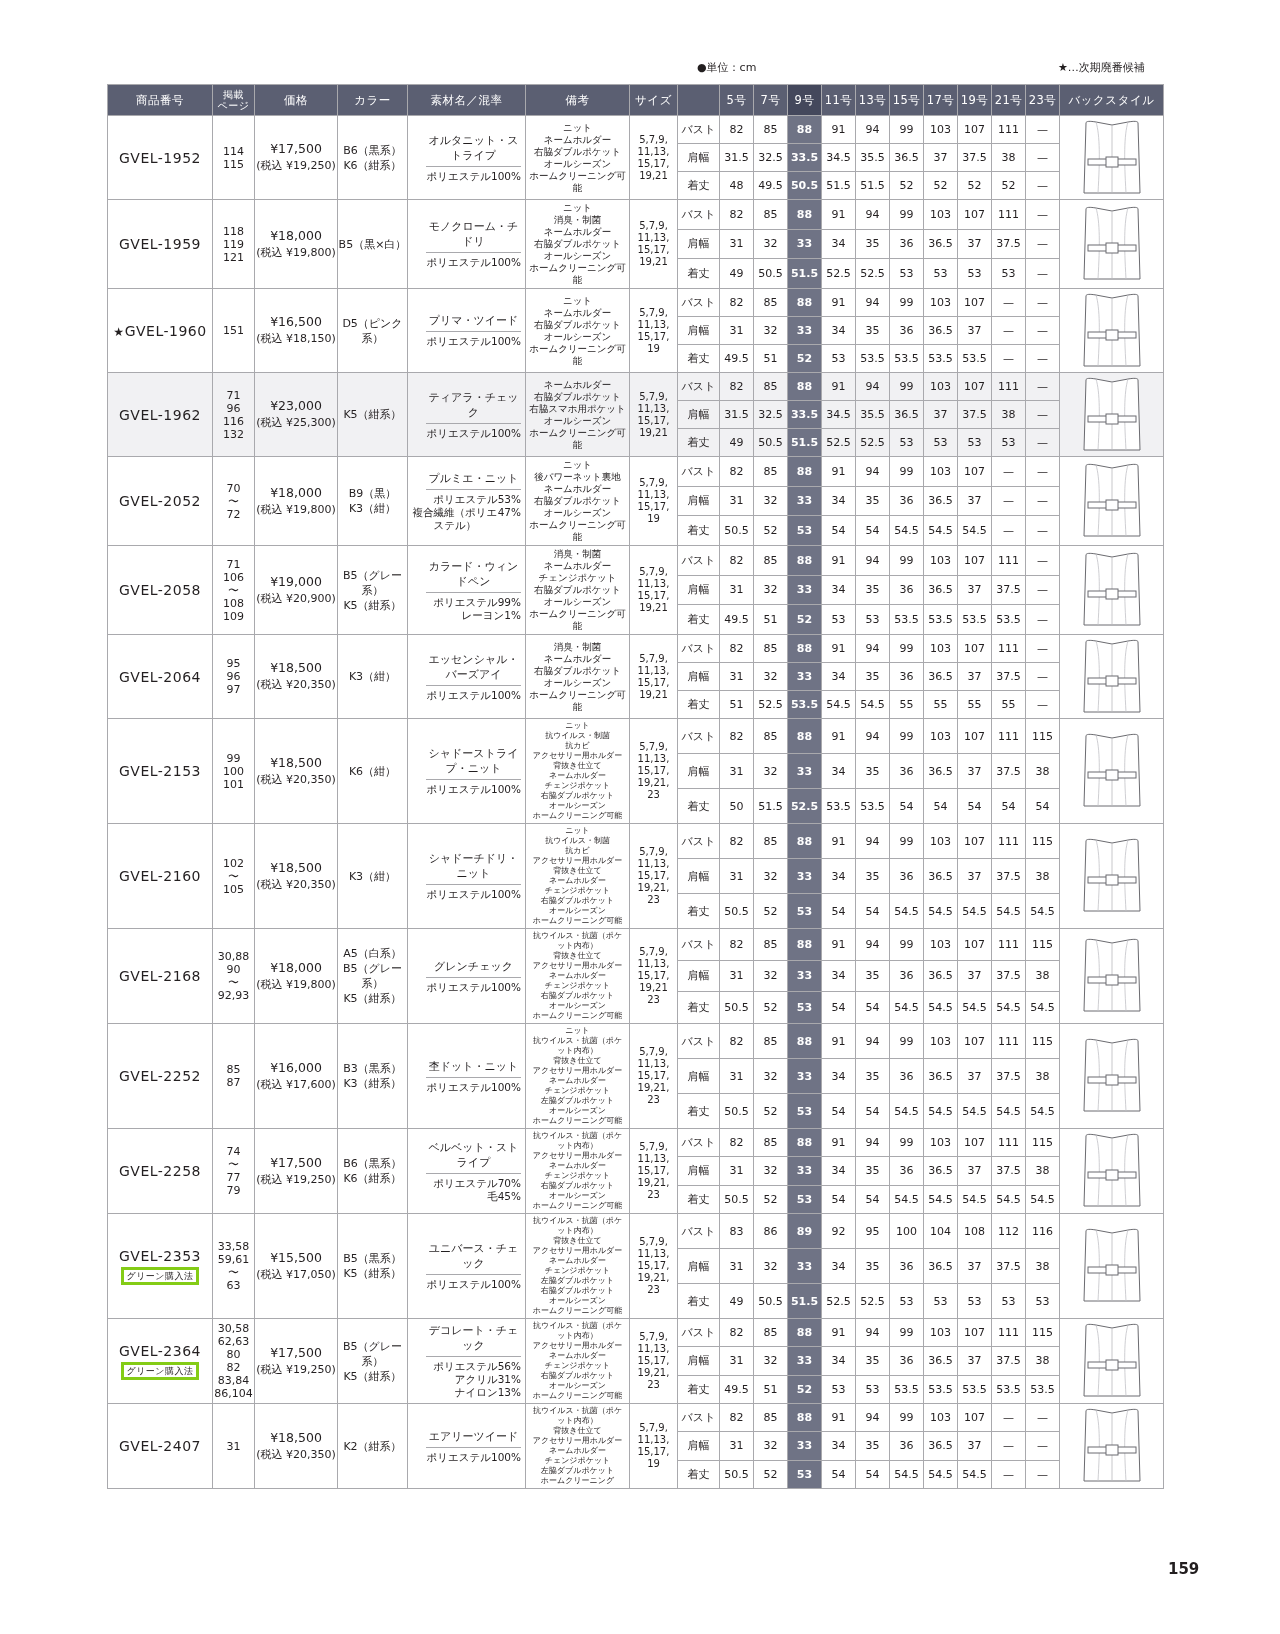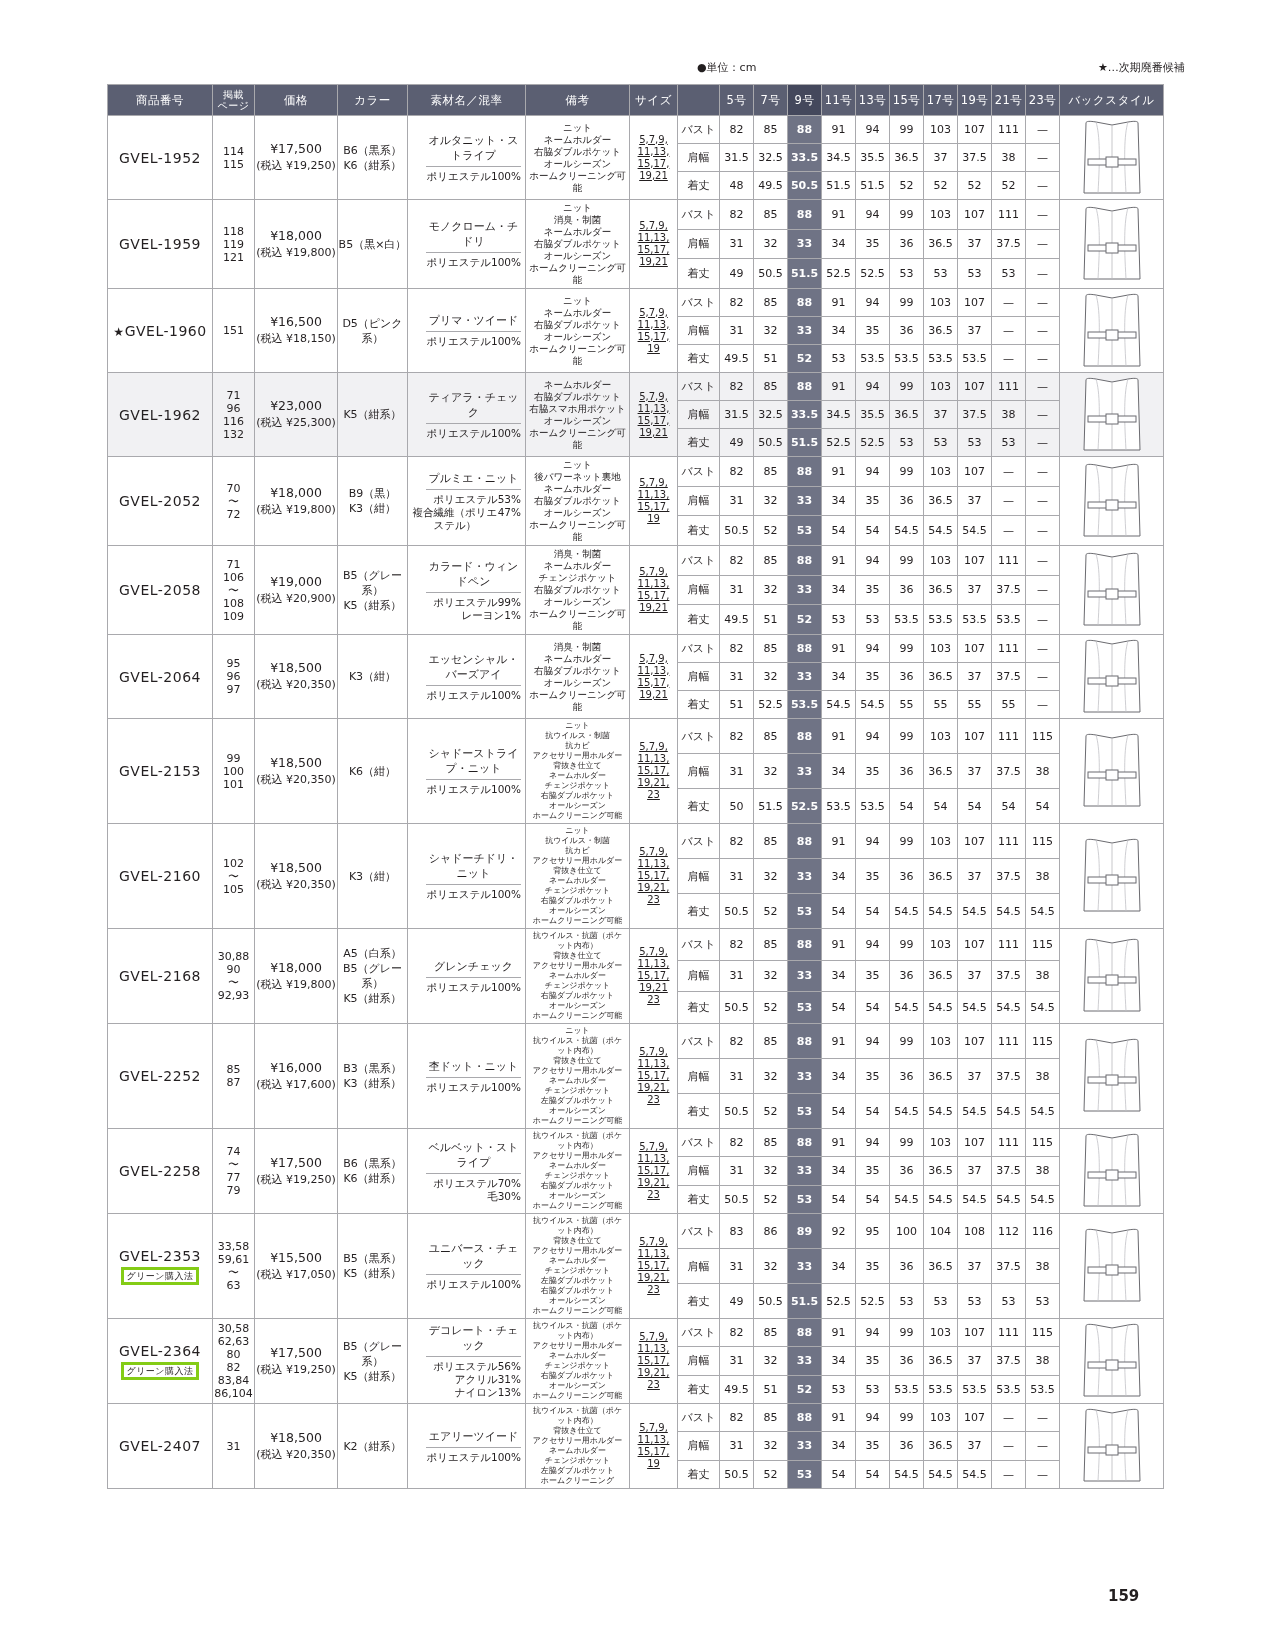--- a/index.html
+++ b/index.html
@@ -7,21 +7,21 @@
     width:1280px;height:1634px;background:#ffffff;
     font-family:"DejaVu Sans","Liberation Sans",sans-serif;
     color:#231f20;position:relative;
   }
   .page{position:relative;width:1280px;height:1634px;}
   .topnote{
     position:absolute;left:0;top:60px;width:1280px;height:18px;
     font-size:11px;color:#231f20;
   }
   .topnote .unit{position:absolute;left:697px;top:0;}
-  .topnote .star{position:absolute;left:1058px;top:0;margin-left:40px;}
+  .topnote .star{position:absolute;left:1058px;top:0;}
   table{
     position:absolute;left:107px;top:84px;
     border-collapse:collapse;
     font-size:11px;
     table-layout:fixed;
   }
   th,td{border:1px solid #a9a9ad;padding:0;vertical-align:middle;text-align:center;}
   thead th{
     background:#5b5f72;color:#fff;font-weight:normal;height:30px;font-size:11.5px;
     letter-spacing:0.5px;
@@ -48,28 +48,28 @@
   td.pages{font-size:11px;line-height:13px;}
   td.pages b{font-weight:normal;}
   td.price{font-size:12.5px;line-height:16px;}
   td.price .tax{font-size:11px;}
   td.color{font-size:11px;line-height:15px;}
   td.mat{font-size:11px;padding:2px 4px;}
   td.mat .mname{display:block;padding-bottom:3px;border-bottom:1px solid #a9a9ad;margin-bottom:3px;margin-left:14px;}
   td.mat .row{display:flex;justify-content:flex-end;font-size:10.5px;line-height:13px;}
   td.note{font-size:9.5px;line-height:12px;padding:2px 3px;text-align:center;}
   td.note.tiny{font-size:8px;line-height:10px;}
-  td.size{font-size:10px;line-height:12px;text-decoration:underline;}
+  td.size{font-size:10px;line-height:12px;}
   td.meas{font-size:11px;background:#fff;}
   td.num{font-size:11px;height:27px;}
   td.num.hl{background:#6f7385;color:#fff;font-weight:bold;}
   tr.rowshade td{background:#f1f1f3;}
   tr.rowshade td.num.hl{background:#6f7385;}
   td.back{padding:0;}
-  .pagenum{position:absolute;left:1108px;top:1560px;font-size:15px;font-weight:bold;margin-top:27px;}
+  .pagenum{position:absolute;left:1168px;top:1560px;font-size:15px;font-weight:bold;}
   .vest{display:block;margin:0 auto;}
 </style>
 </head>
 <body>
 
 <div class="page">
 
   <div class="topnote">
     <span class="unit">●単位：cm</span>
     <span class="star">★…次期廃番候補</span>
@@ -817,21 +817,21 @@
           <td class="price" rowspan="3">¥17,500<br><span class="tax">(税込 ¥19,250)</span></td>
           <td class="color" rowspan="3">B6（黒系）<br>K6（紺系）</td>
           <td class="mat" rowspan="3">
             <span class="mname">ベルベット・ストライプ</span>
             <span class="row">
               <span>ポリエステル</span>
               <span>70%</span>
             </span>
             <span class="row">
               <span>毛</span>
-              <span>30%</span>
+              <span>45%</span>
             </span>
           </td>
           <td class="note tiny" rowspan="3">抗ウイルス・抗菌（ポケット内布）<br>アクセサリー用ホルダー<br>ネームホルダー<br>チェンジポケット<br>右脇ダブルポケット<br>オールシーズン<br>ホームクリーニング可能</td>
           <td class="size" rowspan="3">5,7,9,<br>11,13,<br>15,17,<br>19,21,<br>23</td>
           <td class="meas">バスト</td>
           <td class="num">82</td>
           <td class="num">85</td>
           <td class="num hl">88</td>
           <td class="num">91</td>
           <td class="num">94</td>

